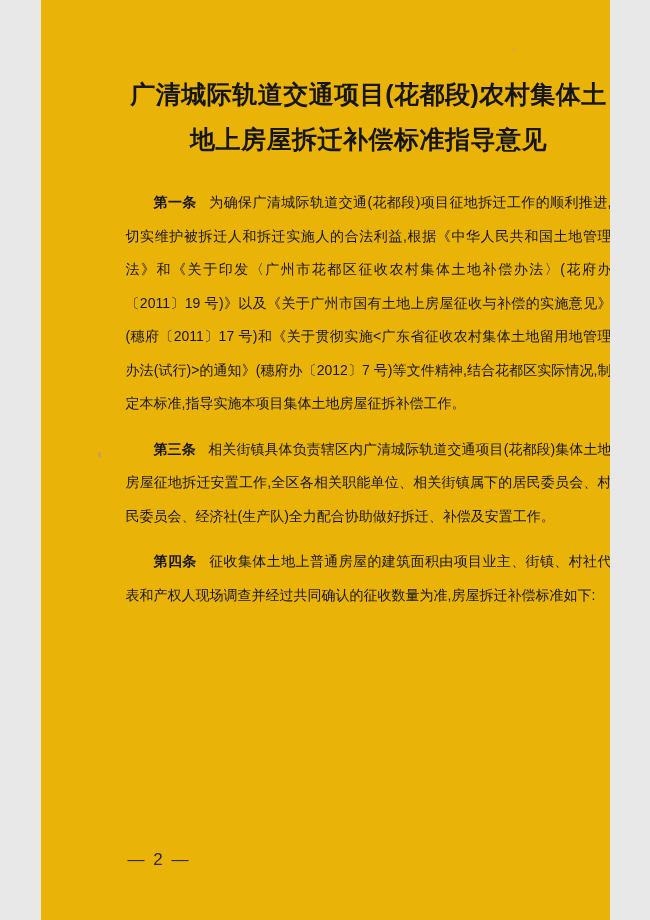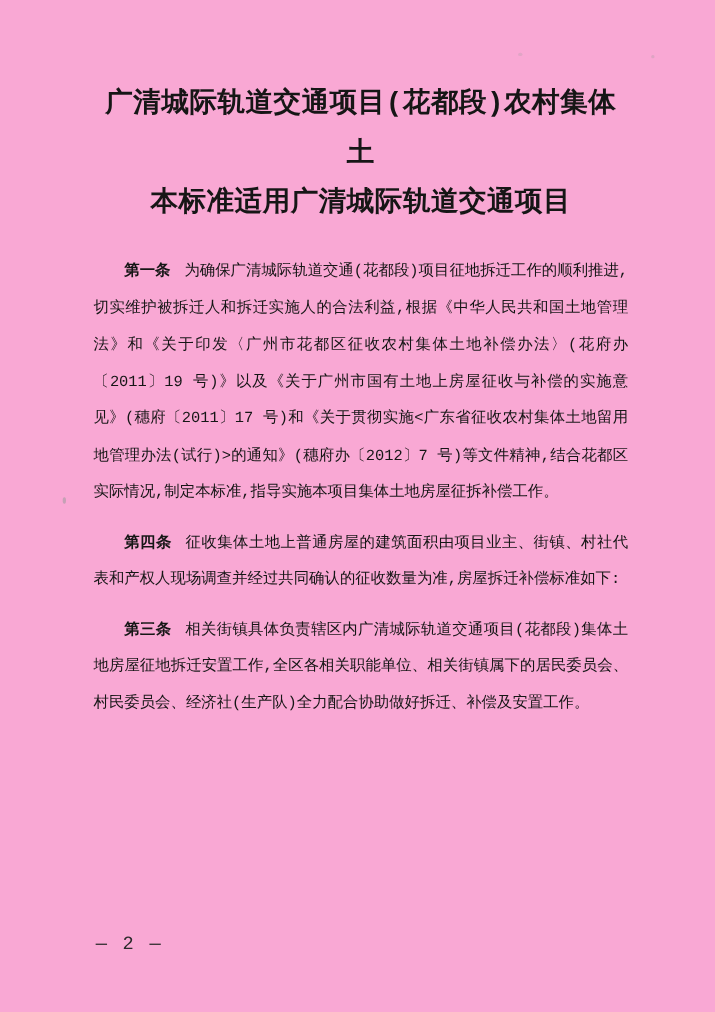--- a/index.html
+++ b/index.html
@@ -2,26 +2,26 @@
 <html><head>
 <meta charset="utf-8">
 <style>
   html, body {
     margin: 0;
     padding: 0;
     background: #e8e8e8;
   }
   .page {
     position: relative;
-    width: 650px;
+    width: 569px;
     height: 920px;
     margin: 0 auto;
-    background: #f9a8d4;
+    background: #eab308;
     color: #161616;
-    font-family: Liberation Mono, monospace;
+    font-family: Liberation Sans, sans-serif;
     overflow: hidden;
   }
   .doc-title {
     padding-top: 72px;
     width: 486px;
     margin: 0 79px 0 85px;
     text-align: center;
     font-size: 25px;
     font-weight: bold;
     line-height: 45px;
@@ -61,36 +61,36 @@
   .speck-2 { left: 592px; top: 50px;  width: 3px; height: 3px; opacity: 0.3; }
   .speck-3 { left: 471px; top: 48px;  width: 4px; height: 3px; opacity: 0.25; }
 </style>
 </head>
 <body>
 
 <div class="page">
 
   <div class="doc-title">
     <div>广清城际轨道交通项目(花都段)农村集体土</div>
-    <div>本标准适用广清城际轨道交通项目</div>
+    <div>地上房屋拆迁补偿标准指导意见</div>
   </div>
 
   <div class="doc-body">
 
     <p class="para">
       <span class="article-label">第一条</span><span>为确保广清城际轨道交通(花都段)项目征地拆迁工作的顺利推进,切实维护被拆迁人和拆迁实施人的合法利益,根据《中华人民共和国土地管理法》和《关于印发〈广州市花都区征收农村集体土地补偿办法〉(花府办〔2011〕19 号)》以及《关于广州市国有土地上房屋征收与补偿的实施意见》(穗府〔2011〕17 号)和《关于贯彻实施&lt;广东省征收农村集体土地留用地管理办法(试行)&gt;的通知》(穗府办〔2012〕7 号)等文件精神,结合花都区实际情况,制定本标准,指导实施本项目集体土地房屋征拆补偿工作。</span>
     </p>
 
 
     <p class="para">
-      <span class="article-label">第四条</span><span>征收集体土地上普通房屋的建筑面积由项目业主、街镇、村社代表和产权人现场调查并经过共同确认的征收数量为准,房屋拆迁补偿标准如下:</span>
+      <span class="article-label">第三条</span><span>相关街镇具体负责辖区内广清城际轨道交通项目(花都段)集体土地房屋征地拆迁安置工作,全区各相关职能单位、相关街镇属下的居民委员会、村民委员会、经济社(生产队)全力配合协助做好拆迁、补偿及安置工作。</span>
     </p>
 
     <p class="para">
-      <span class="article-label">第三条</span><span>相关街镇具体负责辖区内广清城际轨道交通项目(花都段)集体土地房屋征地拆迁安置工作,全区各相关职能单位、相关街镇属下的居民委员会、村民委员会、经济社(生产队)全力配合协助做好拆迁、补偿及安置工作。</span>
+      <span class="article-label">第四条</span><span>征收集体土地上普通房屋的建筑面积由项目业主、街镇、村社代表和产权人现场调查并经过共同确认的征收数量为准,房屋拆迁补偿标准如下:</span>
     </p>
 
   </div>
 
   <div class="page-number">— 2 —</div>
 
   <div class="scan-speck speck-1"></div>
   <div class="scan-speck speck-2"></div>
   <div class="scan-speck speck-3"></div>
 

